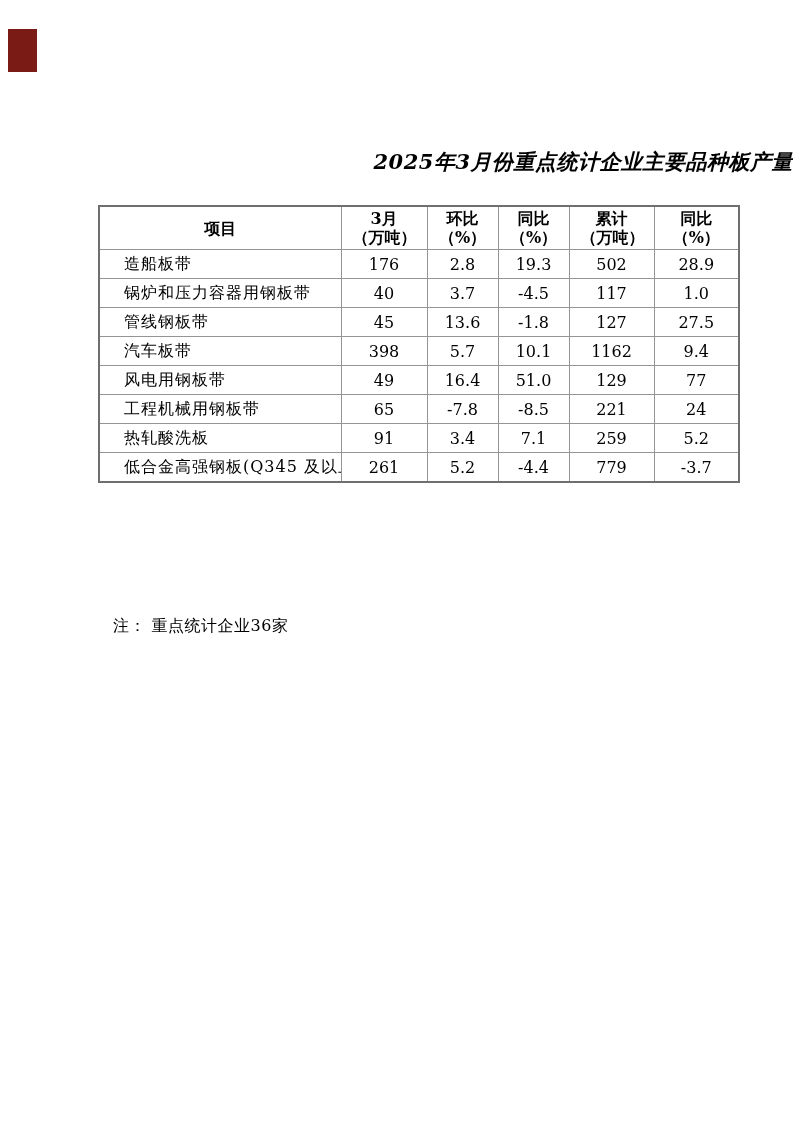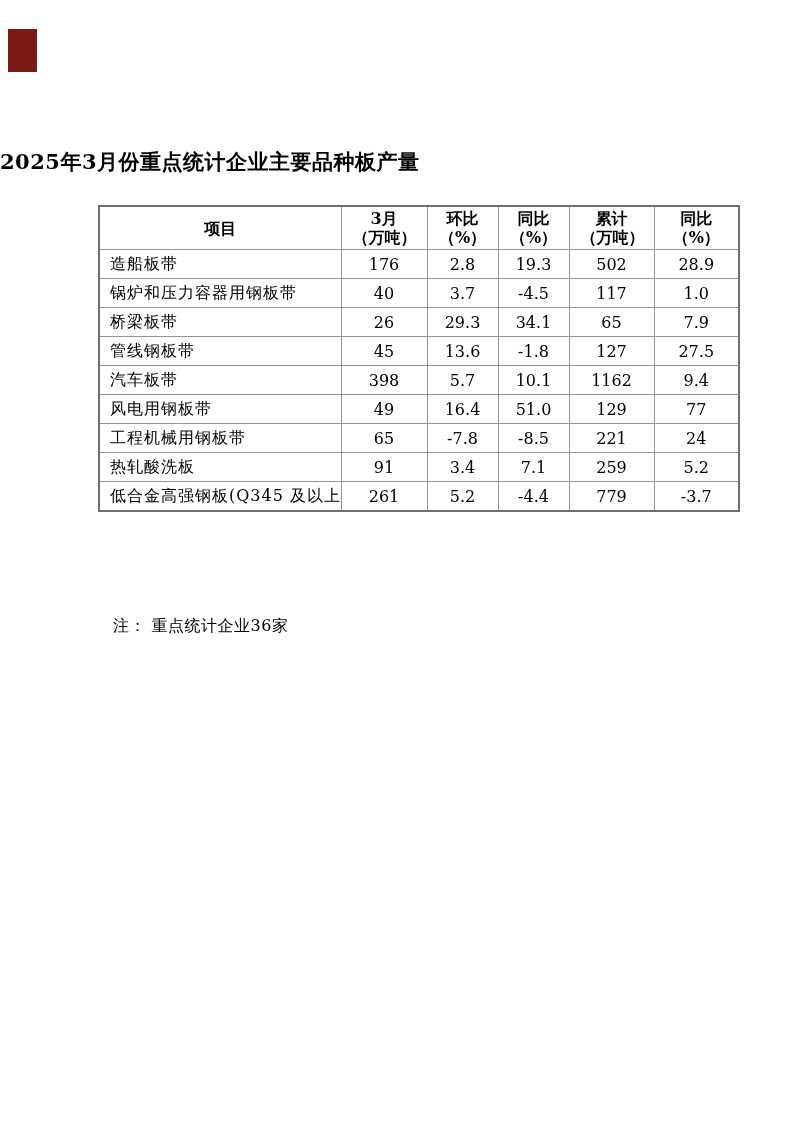--- a/index.html
+++ b/index.html
@@ -17,25 +17,26 @@
     position: absolute;
     left: 8px; top: 29px;
     width: 29px; height: 43px;
   }
 
   .title {
     position: absolute;
     top: 148px; left: 0;
     width: 793px;
     margin: 0;
-    text-align: left;
+    text-align: right;
     font-size: 21px;
     font-weight: bold;
     letter-spacing: 0.5px;
     white-space: nowrap;
+    font-style: italic;
   }
 
   table.prod {
     position: absolute;
     left: 98px; top: 205px;
     width: 640px;
     border-collapse: collapse;
     table-layout: fixed;
     border: 2px solid #6f6f6f;
   }
@@ -54,21 +55,21 @@
     line-height: 19px;
   }
   table.prod tbody td {
     height: 28px;
     text-align: center;
     vertical-align: middle;
     padding: 0;
   }
   table.prod tbody td.item {
     text-align: left;
-    padding-left: 10px;
+    padding-left: 24px;
     letter-spacing: 1px;
   }
 
   .note {
     position: absolute;
     left: 101px; top: 604px;
     margin: 12px;
     font-size: 16px;
     letter-spacing: 0.5px;
   }
@@ -129,28 +130,20 @@
         </tr>
         <tr>
           <td class="item">锅炉和压力容器用钢板带</td>
           <td>40</td>
           <td>3.7</td>
           <td>-4.5</td>
           <td>117</td>
           <td>1.0</td>
         </tr>
         <tr>
-          <td class="item">桥梁板带</td>
-          <td>26</td>
-          <td>29.3</td>
-          <td>34.1</td>
-          <td>65</td>
-          <td>7.9</td>
-        </tr>
-        <tr>
           <td class="item">管线钢板带</td>
           <td>45</td>
           <td>13.6</td>
           <td>-1.8</td>
           <td>127</td>
           <td>27.5</td>
         </tr>
         <tr>
           <td class="item">汽车板带</td>
           <td>398</td>

